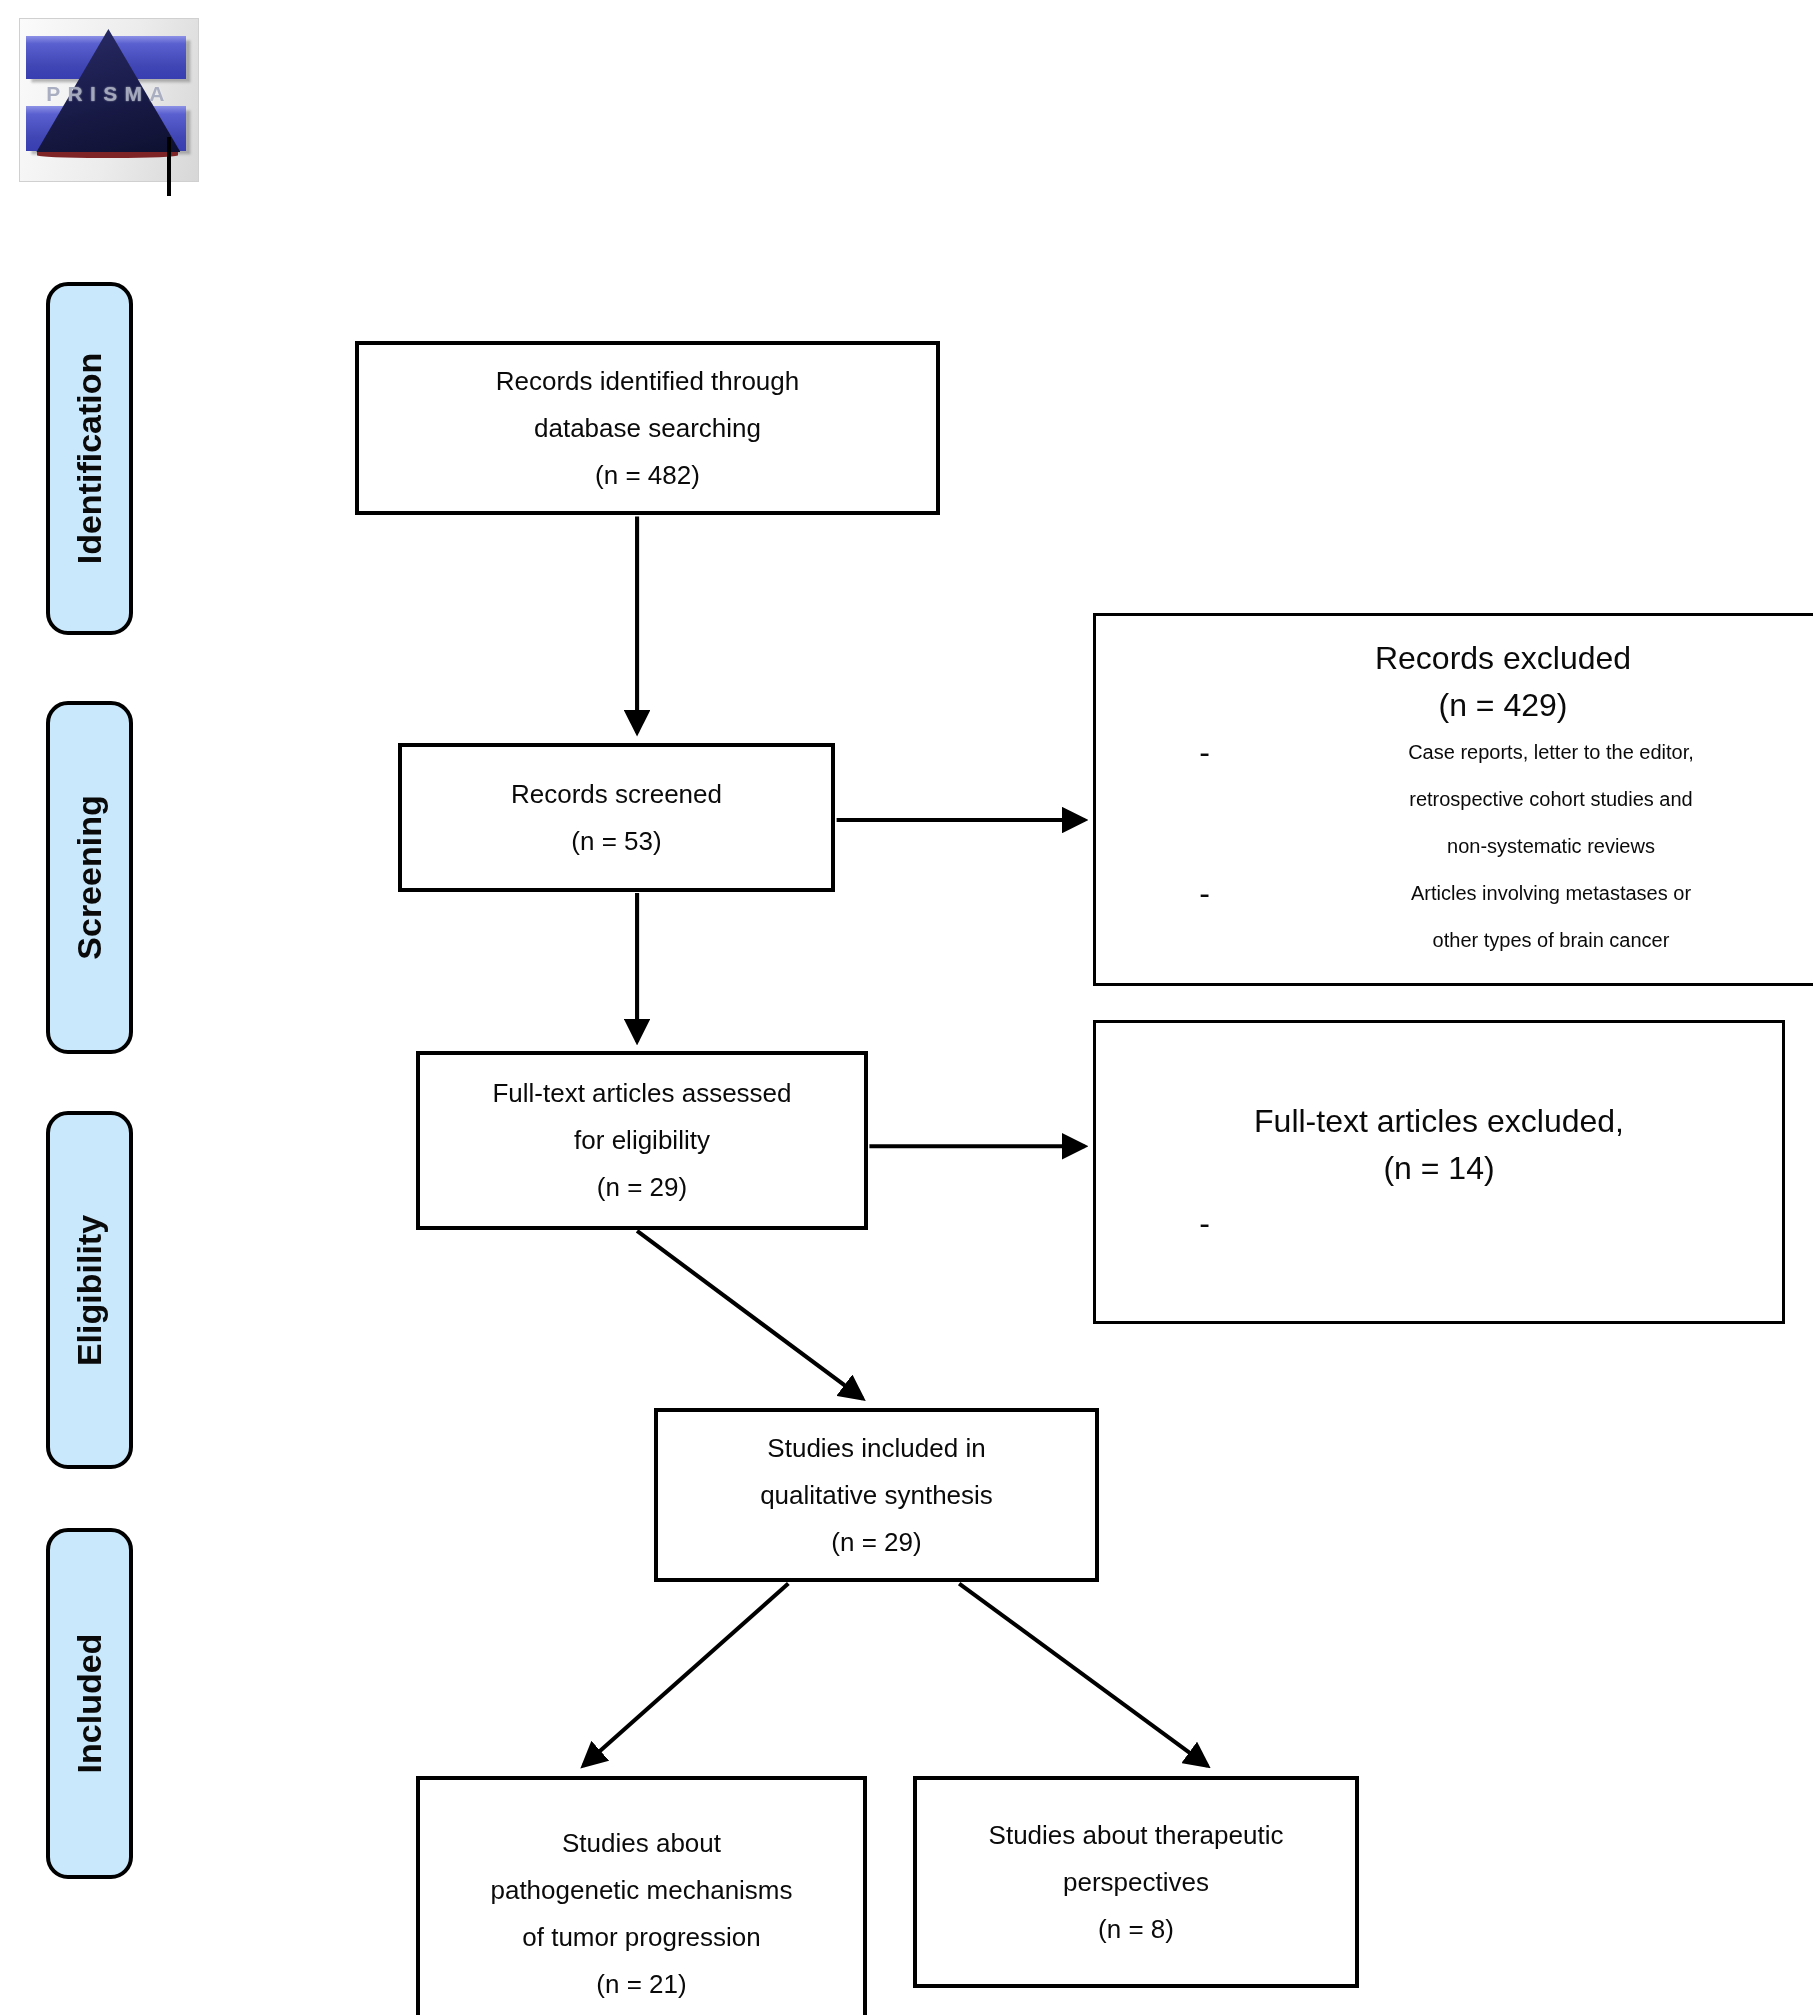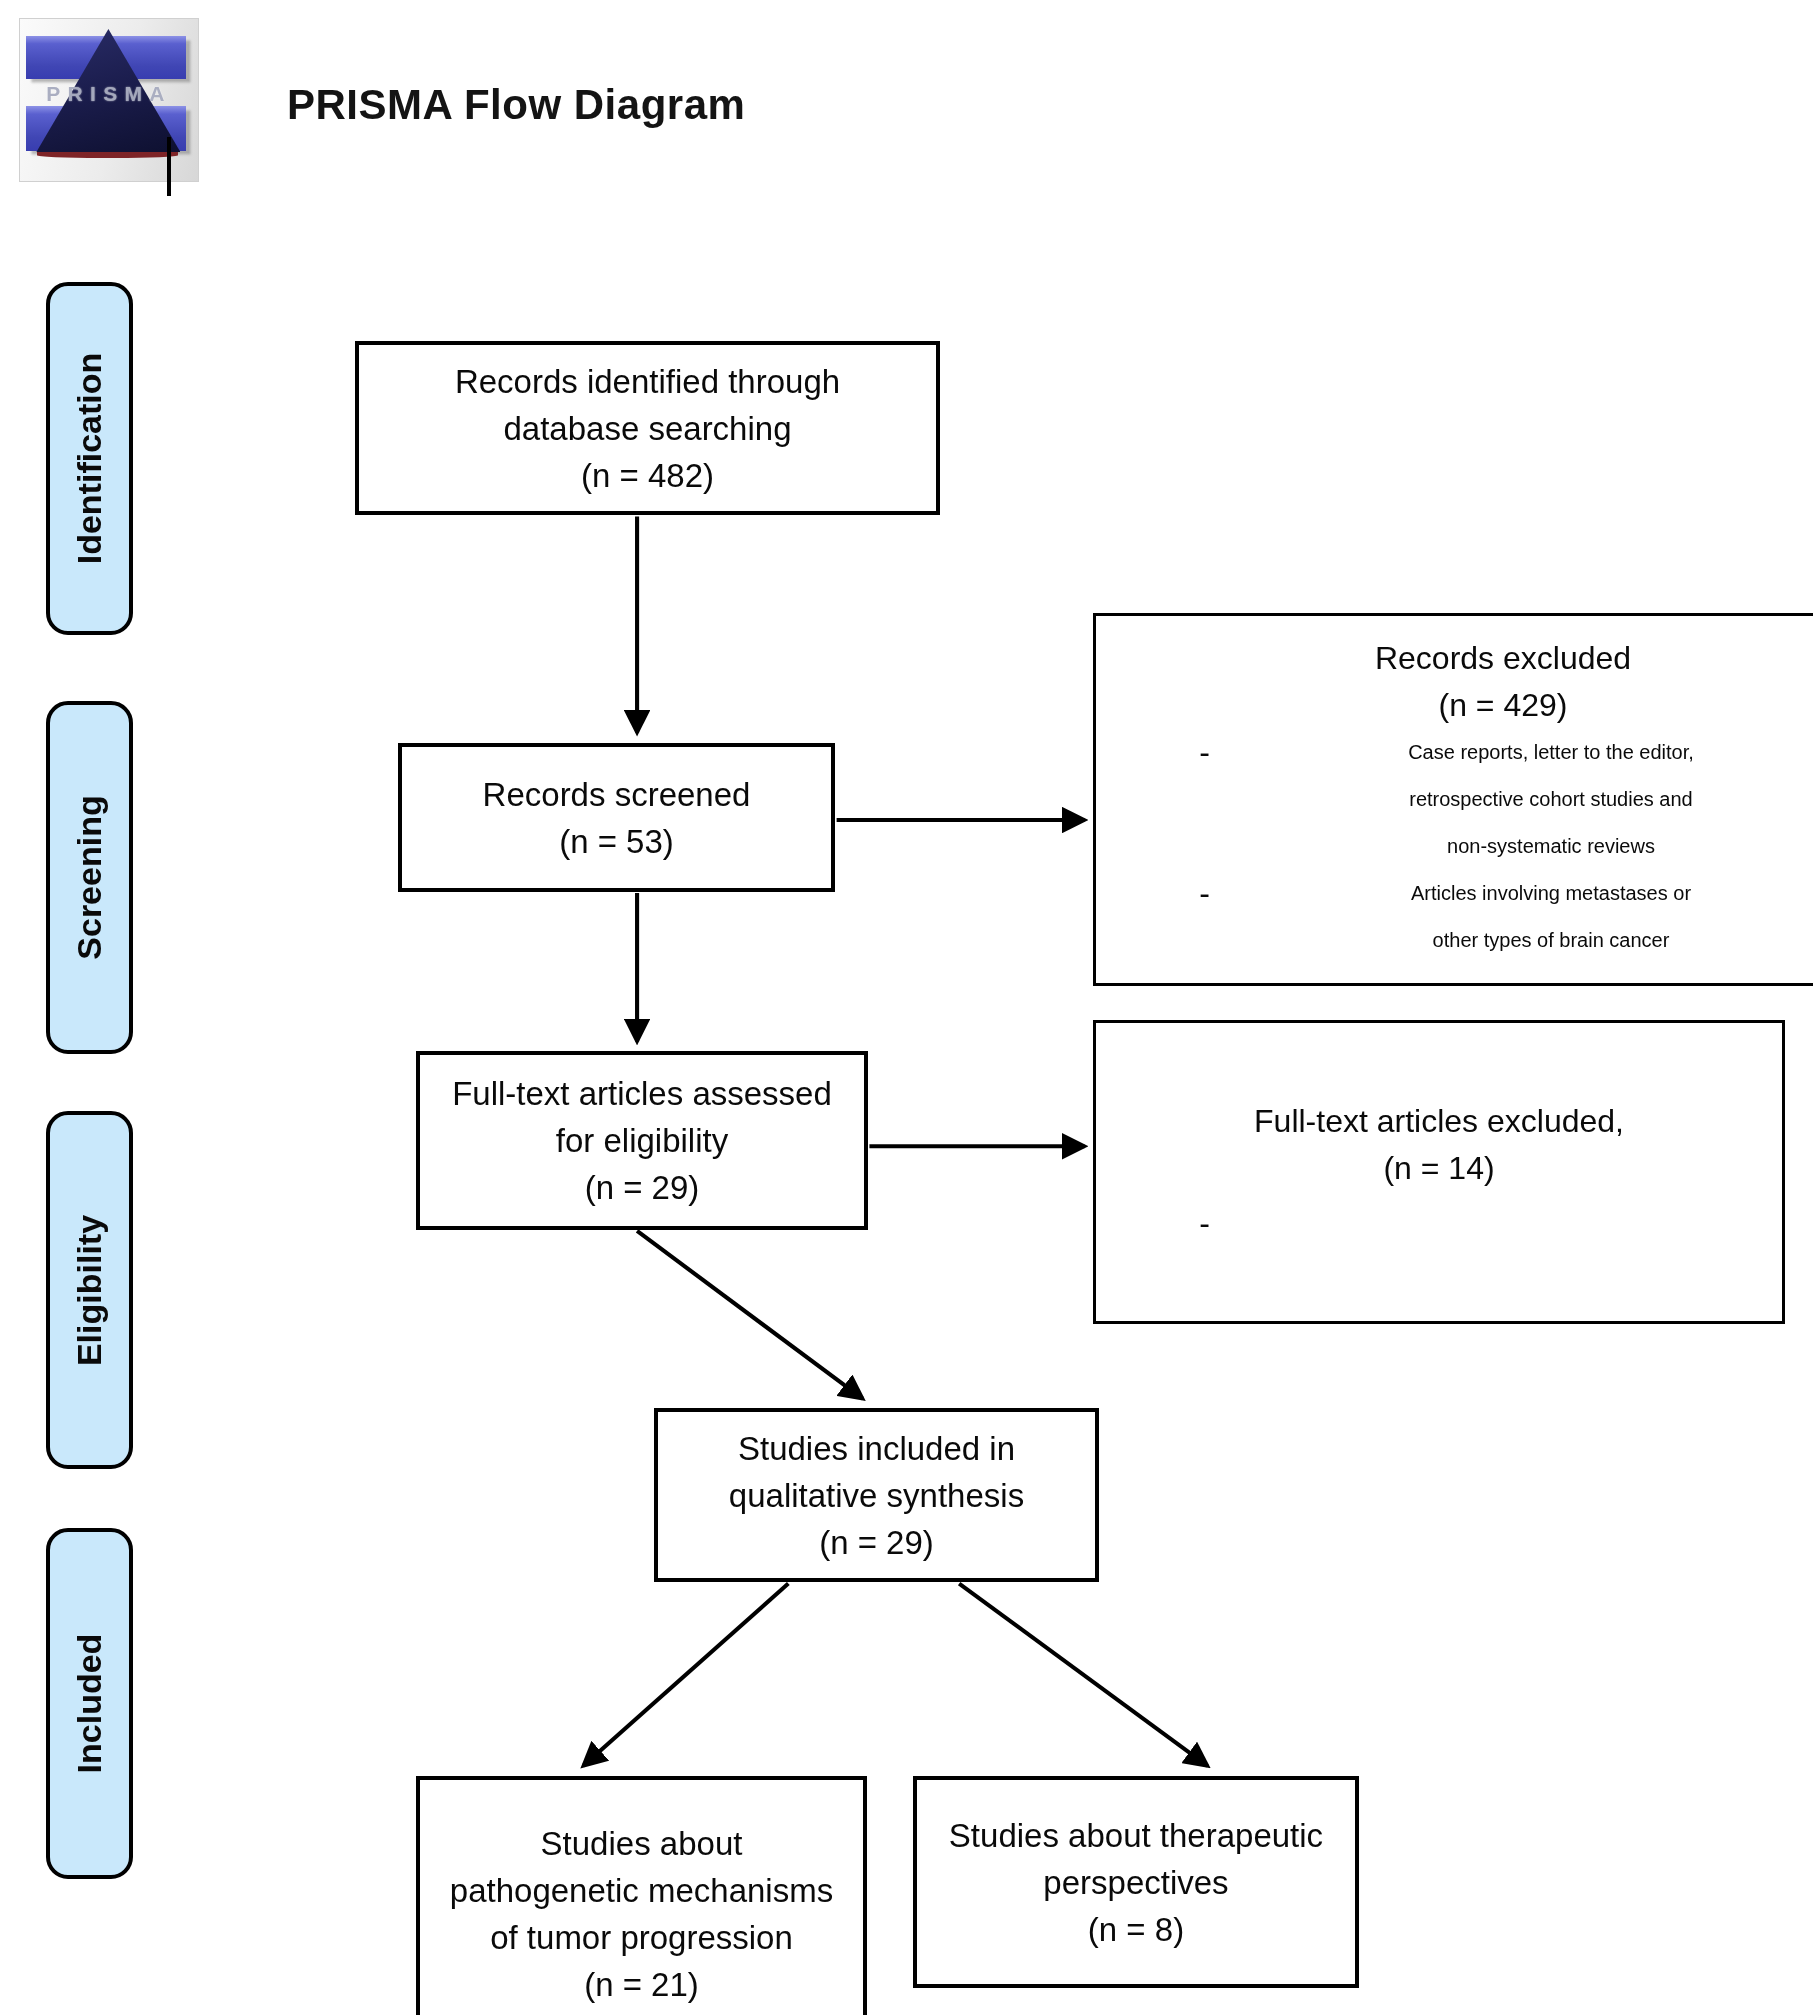--- a/index.html
+++ b/index.html
@@ -33,21 +33,21 @@
   
   .stage{position:absolute;left:46px;width:87px;
     border:4.1px solid #000;border-radius:22px;
     display:flex;align-items:center;justify-content:center;box-sizing:border-box;}
   .stage span{transform:rotate(-90deg);white-space:nowrap;
     font-size:34px;font-weight:bold;color:#0a0a0a;}
 
   
   .fbox{position:absolute;background:#fff;border:4.6px solid #000;box-sizing:border-box;
     display:flex;flex-direction:column;align-items:center;justify-content:center;}
-  .boxtext{white-space:pre;text-align:center;font-size:33px;line-height:47px;color:#0a0a0a;}
+  .boxtext{white-space:pre;text-align:center;font-size:26px;line-height:47px;color:#0a0a0a;}
 
   
   .xbox{position:absolute;background:#fff;border:3.6px solid #000;box-sizing:border-box;
     display:flex;flex-direction:column;justify-content:center;}
   .xheading{white-space:pre;text-align:center;font-size:32px;line-height:47px;color:#0a0a0a;}
   .bullet{display:flex;align-items:flex-start;}
   .dash{flex:0 0 114px;text-align:right;font-size:32px;line-height:47px;color:#0a0a0a;}
   .btext{flex:1;white-space:pre;text-align:center;font-size:20px;line-height:47px;
     color:#0a0a0a;padding-right:18px;}
 
@@ -62,21 +62,20 @@
 
   <div class="logo-frame">
     <div class="logo-band logo-band-top"></div>
     <div class="logo-band logo-band-bottom"></div>
     <div class="logo-triangle"></div>
     <div class="logo-redbase"></div>
     <div class="logo-word">PRISMA</div>
   </div>
   <div class="cursor-tick"></div>
 
-  <h1 class="page-title">PRISMA Flow Diagram</h1>
 
   <div class="stage" style="top: 282px; height: 353px; background-color: rgb(201, 232, 251);">
     <span>Identification</span>
   </div>
   <div class="stage" style="top: 701px; height: 353px; background-color: rgb(201, 232, 251);">
     <span>Screening</span>
   </div>
   <div class="stage" style="top: 1111px; height: 358px; background-color: rgb(201, 232, 251);">
     <span>Eligibility</span>
   </div>

